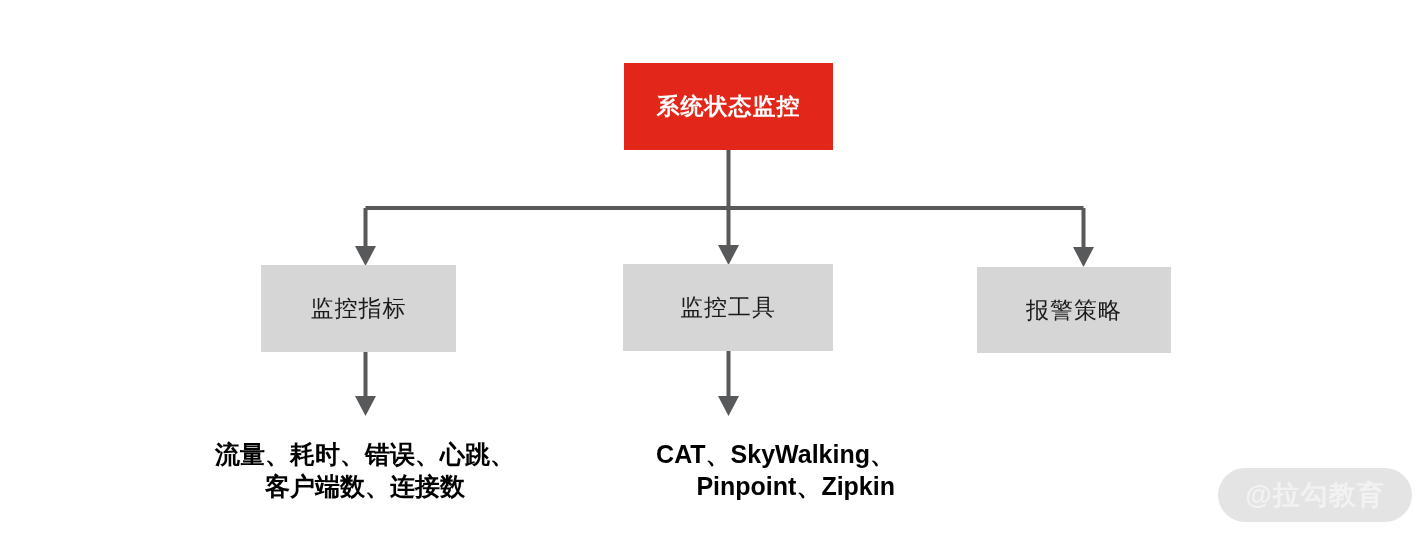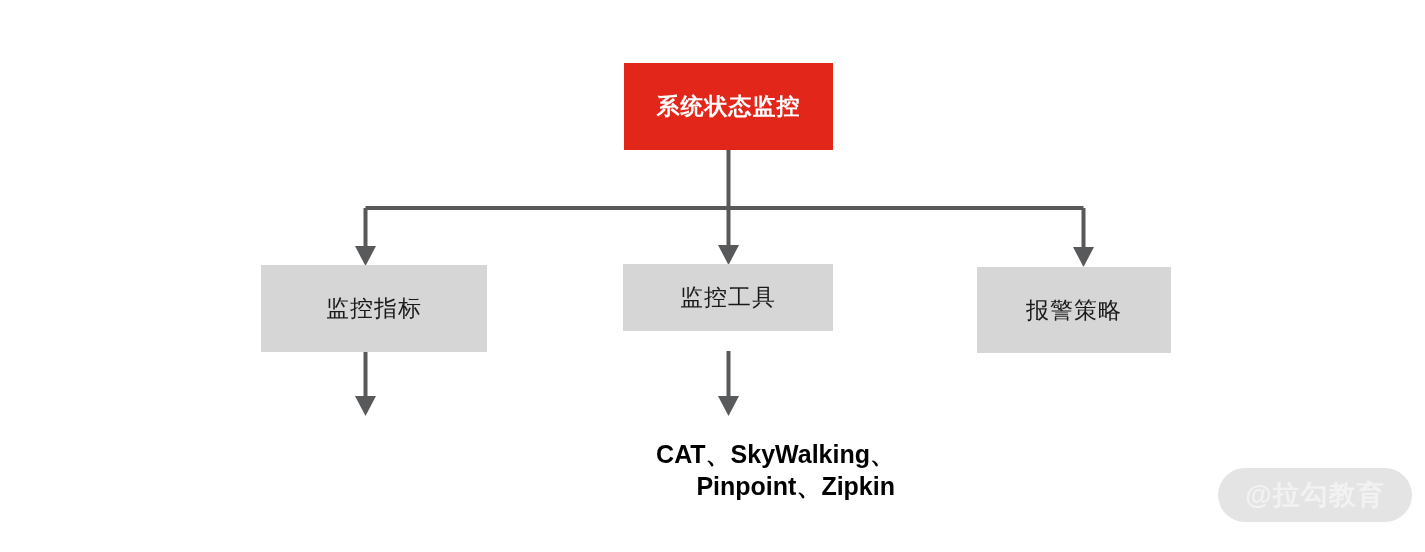--- a/index.html
+++ b/index.html
@@ -47,22 +47,22 @@
   }
   .node-branch {
     background: #D6D6D6;
   }
   .node-branch .node-label {
     color: #1A1A1A;
     font-size: 23px;
     font-weight: normal;
     letter-spacing: 1px;
   }
-  .node-b1 { left: 261px; top: 265px; width: 226px; height: 87px; }
-  .node-b2 { left: 623px; top: 264px; width: 210px; height: 67px; }
+  .node-b1 { left: 261px; top: 265px; width: 195px; height: 87px; }
+  .node-b2 { left: 623px; top: 264px; width: 210px; height: 87px; }
   .node-b3 { left: 977px; top: 267px; width: 194px; height: 86px; }
 
   .leaf {
     position: absolute;
     text-align: center;
     color: #000000;
     font-size: 25px;
     font-weight: bold;
     line-height: 1.28;
     white-space: pre-line;
@@ -125,20 +125,22 @@
   </div>
 
   <div class="node node-branch node-b2">
     <span class="node-label">监控工具</span>
   </div>
 
   <div class="node node-branch node-b3">
     <span class="node-label">报警策略</span>
   </div>
 
+  <div class="leaf leaf-1">流量、耗时、错误、心跳、
+客户端数、连接数</div>
 
   <div class="leaf leaf-2">CAT、SkyWalking、
 Pinpoint、Zipkin</div>
 
   <div class="watermark">
     <span class="watermark-text">@拉勾教育</span>
   </div>
 
 </div>
 

